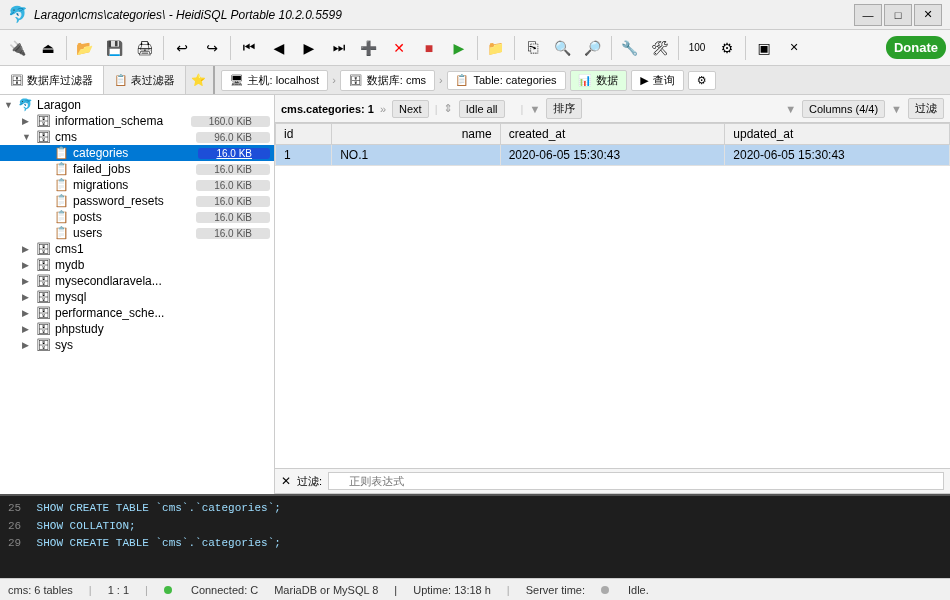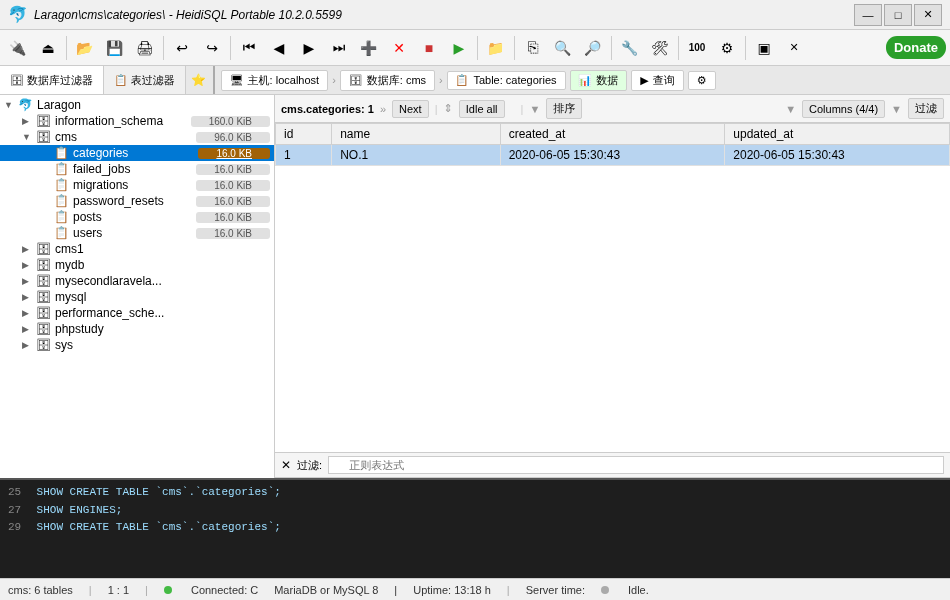--- a/index.html
+++ b/index.html
@@ -130,21 +130,21 @@
     .tree-node.selected .arrow { color: white; }
     .tree-node .icon { width: 16px; display: inline-block; margin-right: 3px; }
     .size-badge {
       margin-left: auto;
       background: #e0e0e0;
       padding: 0 18px;
       border-radius: 3px;
       font-size: 10px;
       color: #555;
     }
-    .tree-node.selected .size-badge { background: #a16207; color: white; text-decoration: underline; }
+    .tree-node.selected .size-badge { background: #1d4ed8; color: white; text-decoration: underline; }
 
     
     #right-panel {
       flex: 1;
       display: flex;
       flex-direction: column;
       background: white;
       overflow: hidden;
     }
     #data-toolbar {
@@ -203,21 +203,21 @@
     }
     #filter-input {
       flex: 1;
       border: 1px solid #ccc;
       padding: 2px 4px;
       font-size: 11px;
     }
 
     
     #query-log {
-      height: 100px;
+      height: 84px;
       background: #1e1e1e;
       color: #d4d4d4;
       font-family: 'Courier New', monospace;
       font-size: 11px;
       padding: 4px 8px;
       overflow-y: auto;
       border-top: 2px solid #555;
       line-height: 1.6;
     }
     .log-line { color: #9cdcfe; }
@@ -281,21 +281,21 @@
     <div class="tb-sep"></div>
     <button class="tb-btn" title="Open folder">📁</button>
     <div class="tb-sep"></div>
     <button class="tb-btn" title="Copy table">⎘</button>
     <button class="tb-btn" title="Search DB">🔍</button>
     <button class="tb-btn" title="Search text">🔎</button>
     <div class="tb-sep"></div>
     <button class="tb-btn" title="Tools">🔧</button>
     <button class="tb-btn" title="Tools 2">🛠</button>
     <div class="tb-sep"></div>
-    <button class="tb-btn" title="Numbers" style="font-size:10px;font-weight:bold;">100</button>
+    <button class="tb-btn" title="Numbers" style="font-size:10px;font-weight:normal;">100</button>
     <button class="tb-btn" title="Settings">⚙</button>
     <div class="tb-sep"></div>
     <button class="tb-btn" title="Bar">▣</button>
     <button class="tb-btn" title="Close tab" style="font-size:11px;">✕</button>
     <button class="donate-btn">Donate</button>
   </div>
 
   <div style="display:flex; align-items:stretch; border-bottom:1px solid #ccc; background:#e8e8e8;">
     <div style="display:flex; border-right:2px solid #aaa;">
       <div class="panel-tab active">
@@ -468,21 +468,21 @@
         <button class="data-tb-btn">Columns (4/4)</button>
         <span style="color:#999;">▼</span>
         <button class="data-tb-btn">过滤</button>
       </div>
 
       <div id="data-table-container" style="flex:1; overflow:auto;">
         <table id="data-table">
           <thead>
             <tr>
               <th style="width:40px;">id</th>
-              <th style="width:120px;">name</th>
+              <th style="width:120px;text-align:right;">name</th>
               <th style="width:160px;">created_at</th>
               <th style="width:160px;">updated_at</th>
             </tr>
           </thead>
           <tbody>
             <tr class="selected">
               <td>1</td>
               <td>NO.1</td>
               <td>2020-06-05 15:30:43</td>
               <td>2020-06-05 15:30:43</td>
@@ -499,22 +499,22 @@
 
     </div>
   </div>
 
   <div id="query-log">
     <div class="log-line">
       <span class="log-num">25</span>
       <span>SHOW CREATE TABLE `cms`.`categories`;</span>
     </div>
     <div class="log-line">
-      <span class="log-num">27</span>
-      <span>SHOW ENGINES;</span>
+      <span class="log-num">26</span>
+      <span>SHOW COLLATION;</span>
     </div>
     <div class="log-line">
       <span class="log-num">29</span>
       <span>SHOW CREATE TABLE `cms`.`categories`;</span>
     </div>
   </div>
 
   <div id="status-bar">
     <span>cms: 6 tables</span>
     <span class="status-sep">|</span>

